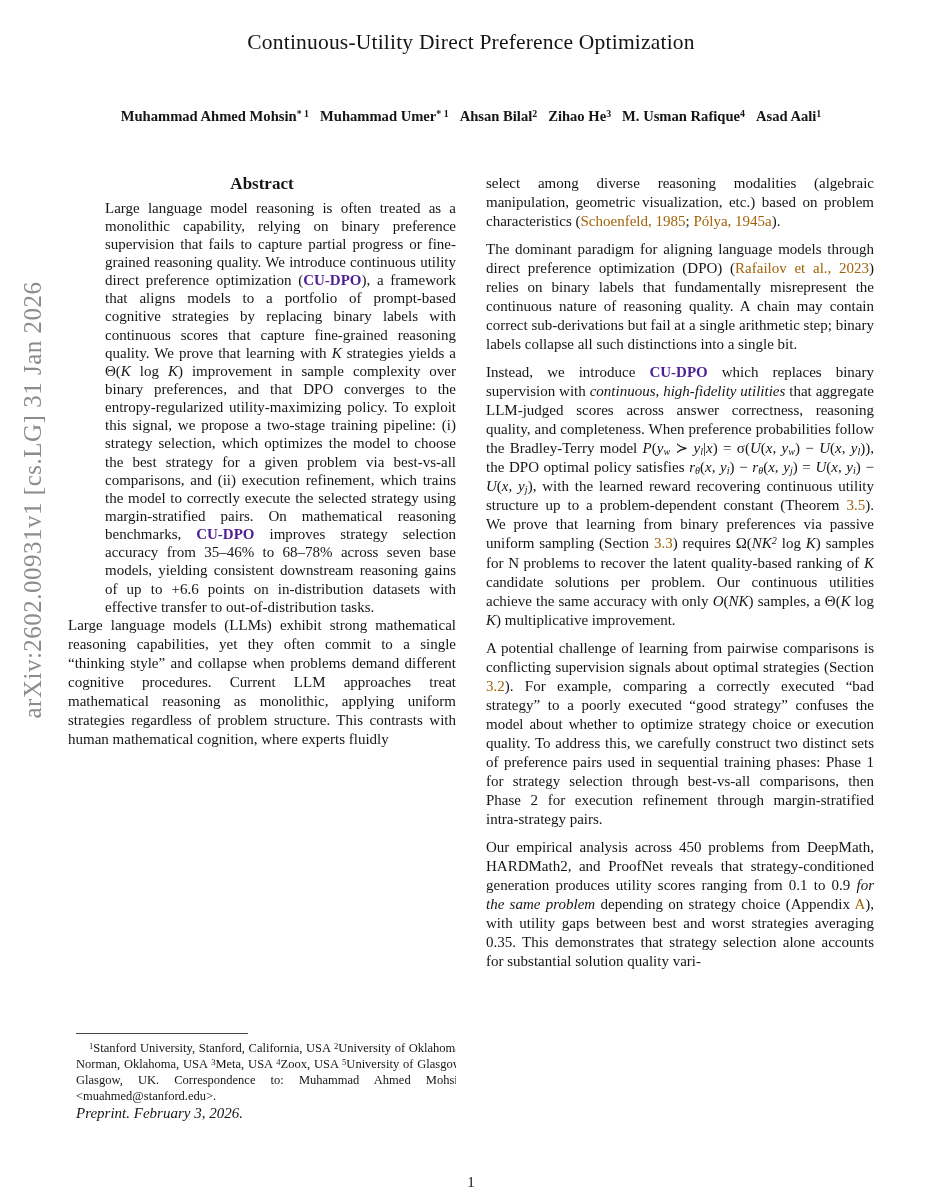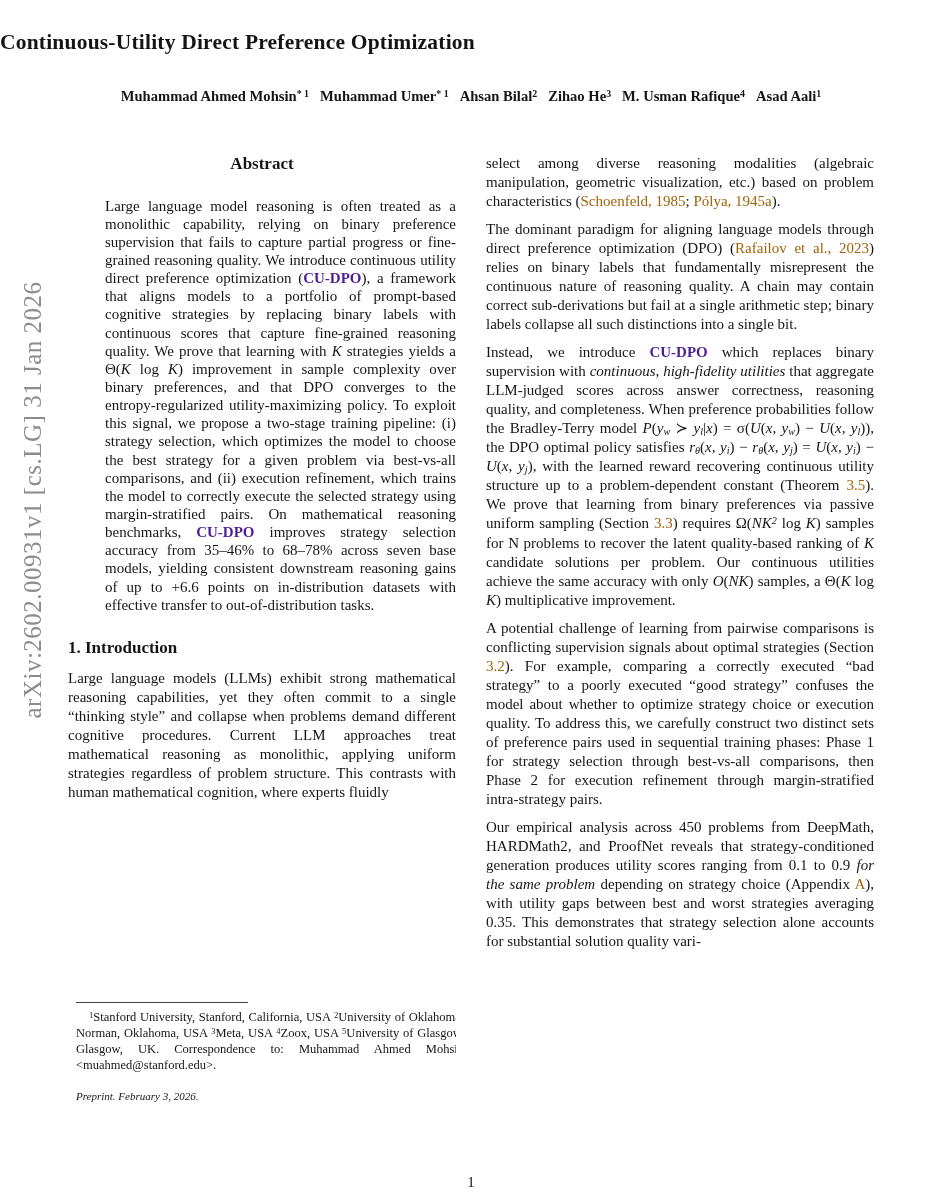--- a/index.html
+++ b/index.html
@@ -8,45 +8,46 @@
     position:relative;
     width:942px; height:1200px;
     margin:0 auto;
     background:#ffffff;
     font-family:"Liberation Serif","DejaVu Serif",serif;
     color:#151515;
     overflow:hidden;
   }
   .title {
     padding-top:30px;
+    text-align:center;
     font-size:21.5px;
-    font-weight:bold;
+    font-weight:normal;
     letter-spacing:0.2px;
   }
   .authors {
-    margin-top:30px;
+    margin-top:50px;
     text-align:center;
     font-weight:bold;
     font-size:14.6px;
     line-height:1.55;
   }
   .author-line { white-space:nowrap; }
   .columns {
     display:flex;
     gap:30px;
     padding:0 68px;
     margin-top:46px;
     height:948px;
   }
   .col { width:388px; position:relative; overflow:hidden; }
   .abstract-heading {
     text-align:center;
     font-size:17px;
     font-weight:bold;
-    margin-bottom:23px;
+    margin-bottom:5px;
   }
   .abstract-body {
     padding-left:37px;
     font-size:15px;
     line-height:1.21;
     text-align:justify;
   }
   .section-heading {
     font-size:17px;
     font-weight:bold;
@@ -71,22 +72,21 @@
     border-top:1px solid #444;
     margin-bottom:7px;
   }
   .footnote {
     font-size:12.5px;
     line-height:1.27;
     text-align:justify;
     text-indent:13px;
   }
   .preprint {
-    margin-top:16px;
-    font-size:11px;
+    font-size:15px;
     font-style:italic;
   }
   .page-number {
     position:absolute;
     bottom:9px; left:0;
     width:100%;
     text-align:center;
     font-size:15px;
   }
   .arxiv-banner {
@@ -125,21 +125,20 @@
   <div class="authors">
     <div class="author-line"><span>Muhammad Ahmed Mohsin</span><span class="s-sup">* 1</span><span>&nbsp;&nbsp;&nbsp;</span><span>Muhammad Umer</span><span class="s-sup">* 1</span><span>&nbsp;&nbsp;&nbsp;</span><span>Ahsan Bilal</span><span class="s-sup">2</span><span>&nbsp;&nbsp;&nbsp;</span><span>Zihao He</span><span class="s-sup">3</span><span>&nbsp;&nbsp;&nbsp;</span><span>M. Usman Rafique</span><span class="s-sup">4</span><span>&nbsp;&nbsp;&nbsp;</span><span>Asad Aali</span><span class="s-sup">1</span></div>
   </div>
 
   <div class="columns">
 
     <div class="col col-left">
       <h2 class="abstract-heading">Abstract</h2>
       <div class="abstract-body"><span>Large language model reasoning is often treated as a monolithic capability, relying on binary preference supervision that fails to capture partial progress or fine-grained reasoning quality. We introduce continuous utility direct preference optimization (</span><span class="s-blink">CU-DPO</span><span>), a framework that aligns models to a portfolio of prompt-based cognitive strategies by replacing binary labels with continuous scores that capture fine-grained reasoning quality. We prove that learning with </span><span class="s-m">K</span><span> strategies yields a Θ(</span><span class="s-m">K</span><span> log </span><span class="s-m">K</span><span>) improvement in sample complexity over binary preferences, and that DPO converges to the entropy-regularized utility-maximizing policy. To exploit this signal, we propose a two-stage training pipeline: (i) strategy selection, which optimizes the model to choose the best strategy for a given problem via best-vs-all comparisons, and (ii) execution refinement, which trains the model to correctly execute the selected strategy using margin-stratified pairs. On mathematical reasoning benchmarks, </span><span class="s-blink">CU-DPO</span><span> improves strategy selection accuracy from 35–46% to 68–78% across seven base models, yielding consistent downstream reasoning gains of up to +6.6 points on in-distribution datasets with effective transfer to out-of-distribution tasks.</span></div>
 
-      <h3 class="section-heading">1. Introduction</h3>
       <p class="para"><span>Large language models (LLMs) exhibit strong mathematical reasoning capabilities, yet they often commit to a single “thinking style” and collapse when problems demand different cognitive procedures. Current LLM approaches treat mathematical reasoning as monolithic, applying uniform strategies regardless of problem structure. This contrasts with human mathematical cognition, where experts fluidly</span></p>
 
       <div class="footnote-block">
         <div class="footnote-rule"></div>
         <div class="footnote"><span class="s-sup">1</span><span>Stanford University, Stanford, California, USA </span><span class="s-sup">2</span><span>University of Oklahoma, Norman, Oklahoma, USA </span><span class="s-sup">3</span><span>Meta, USA </span><span class="s-sup">4</span><span>Zoox, USA </span><span class="s-sup">5</span><span>University of Glasgow, Glasgow, UK. Correspondence to: Muhammad Ahmed Mohsin &lt;muahmed@stanford.edu&gt;.</span></div>
         <p class="preprint">Preprint. February 3, 2026.</p>
       </div>
     </div>
 
     <div class="col col-right">

